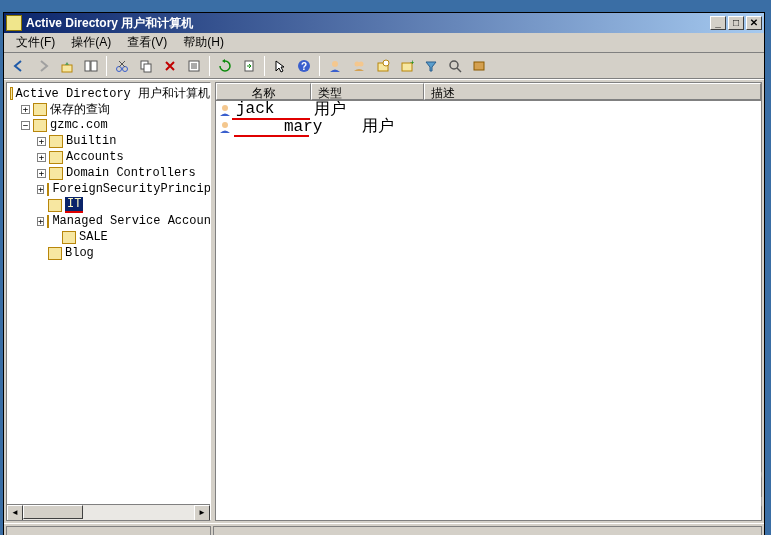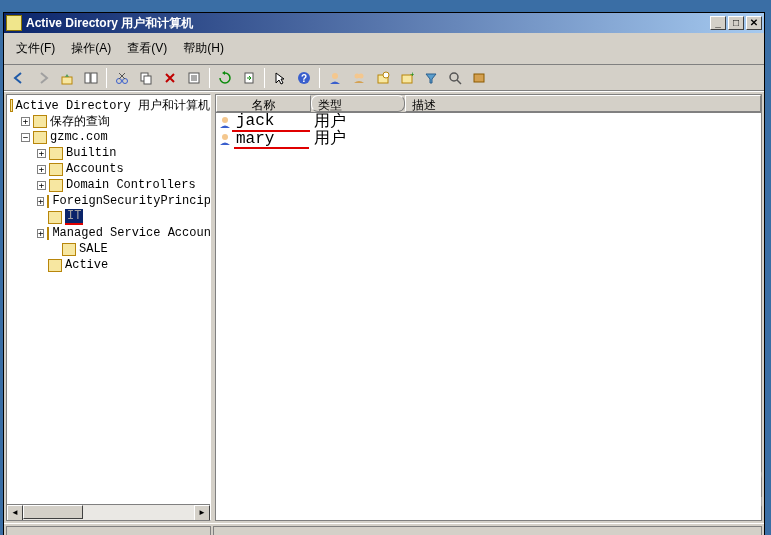--- a/index.html
+++ b/index.html
@@ -48,21 +48,21 @@
     border-right-color: #404040;
     border-bottom-color: #404040;
     font-family: "Marlett", sans-serif;
     font-size: 10px;
     text-align: center;
     line-height: 12px;
     color: #000;
     cursor: default;
   }
   .menubar {
-    height: 32px;
+    height: 20px;
     background: #d4d0c8;
     display: flex;
     align-items: center;
     padding: 0 4px;
     border-bottom: 1px solid #808080;
   }
   .menuitem { padding: 2px 8px; cursor: default; }
   .toolbar {
     height: 26px;
     background: #d4d0c8;
@@ -159,21 +159,21 @@
     width: 14px; height: 13px;
     margin-right: 3px;
     display:inline-block;
   }
   .folder-icon {
     background: #f7e7a1;
     border: 1px solid #b8860b;
   }
   .sel {
     background: #0a246a;
-    color: #a3a3a3;
+    color: #fef9c3;
   }
   .scrollbar-h {
     height: 16px;
     background: #d4d0c8;
     border-top: 1px solid #808080;
     display: flex;
   }
   .scrollbar-h .sbtn {
     width: 16px; height: 16px;
     background: #d4d0c8;
@@ -405,59 +405,59 @@
           <span>Managed Service Accounts</span>
         </div>
         <div class="tree-row" style="padding-left:44px;">
           <span class="noexp"></span>
           <span class="ticon folder-icon"></span>
           <span>SALE</span>
         </div>
         <div class="tree-row" style="padding-left:30px;">
           <span class="noexp"></span>
           <span class="ticon folder-icon"></span>
-          <span>Active</span>
+          <span>Blog</span>
         </div>
       </div>
       <div class="scrollbar-h" style="position:absolute;bottom:0;left:0;right:0;">
         <div class="sbtn">◄</div>
         <div class="strack">
             <div class="sthumb"></div>
           </div>
         <div class="sbtn">►</div>
       </div>
     </div>
 
     <div class="splitter"></div>
 
     <div class="list-pane">
       <div class="list-header">
         <div class="col" style="width:95px;text-align:center;">名称</div>
-        <div class="col" style="width:94px;border-radius:7px;">类型</div>
+        <div class="col" style="width:113px;">类型</div>
         <div class="col" style="flex:1;">描述</div>
       </div>
       <div class="list-body">
         <div class="list-row">
           <span class="user-icon">
               <svg width="14" height="14">
                 <circle cx="7" cy="5" r="3" fill="#f4c78e"></circle>
                 <path d="M2 13 Q7 8 12 13" fill="#3a5fcd"></path>
               </svg>
             </span>
           <span class="cell underline-red" style="width:78px;">jack</span>
           <span class="cell" style="width:95px;font-family:SimSun;">用户</span>
         </div>
         <div class="list-row">
           <span class="user-icon">
               <svg width="14" height="14">
                 <circle cx="7" cy="5" r="3" fill="#f4c78e"></circle>
                 <path d="M2 13 Q7 8 12 13" fill="#3a5fcd"></path>
               </svg>
             </span>
-          <span class="cell" style="width:78px;">mary</span>
+          <span class="cell" style="width:78px;margin-left:48px;">mary</span>
           <span class="cell" style="width:95px;font-family:SimSun;">用户</span>
         </div>
         <div style="height:2px;border-bottom:2px solid #e00000; width:75px; margin-left:18px;"></div>
       </div>
     </div>
   </div>
 
   <div class="statusbar">
     <div class="cell" style="flex:0 0 205px;"></div>
     <div class="cell"></div>

